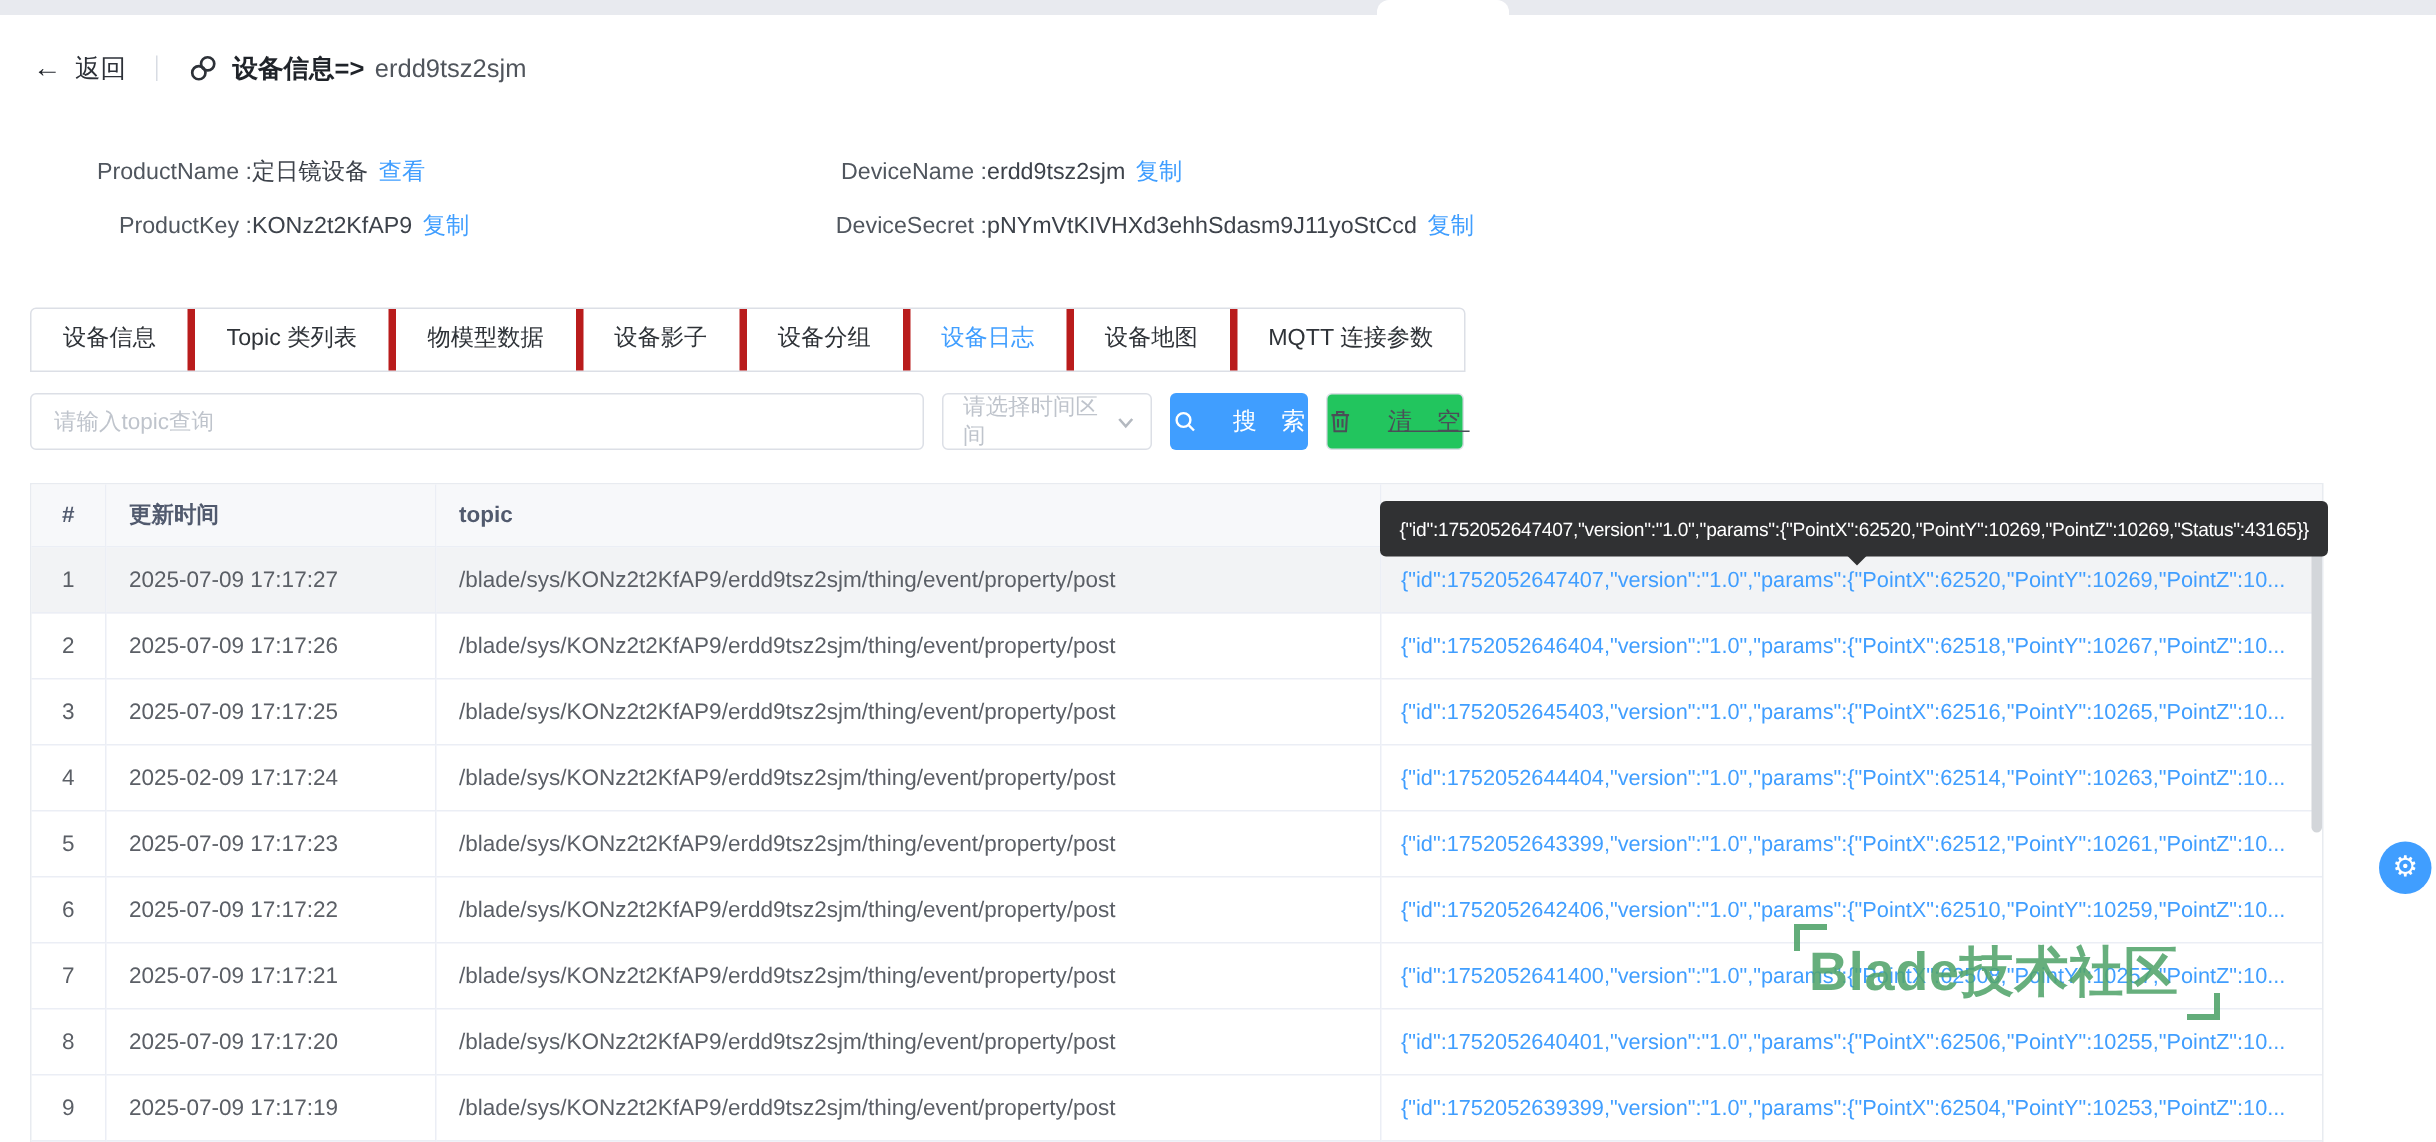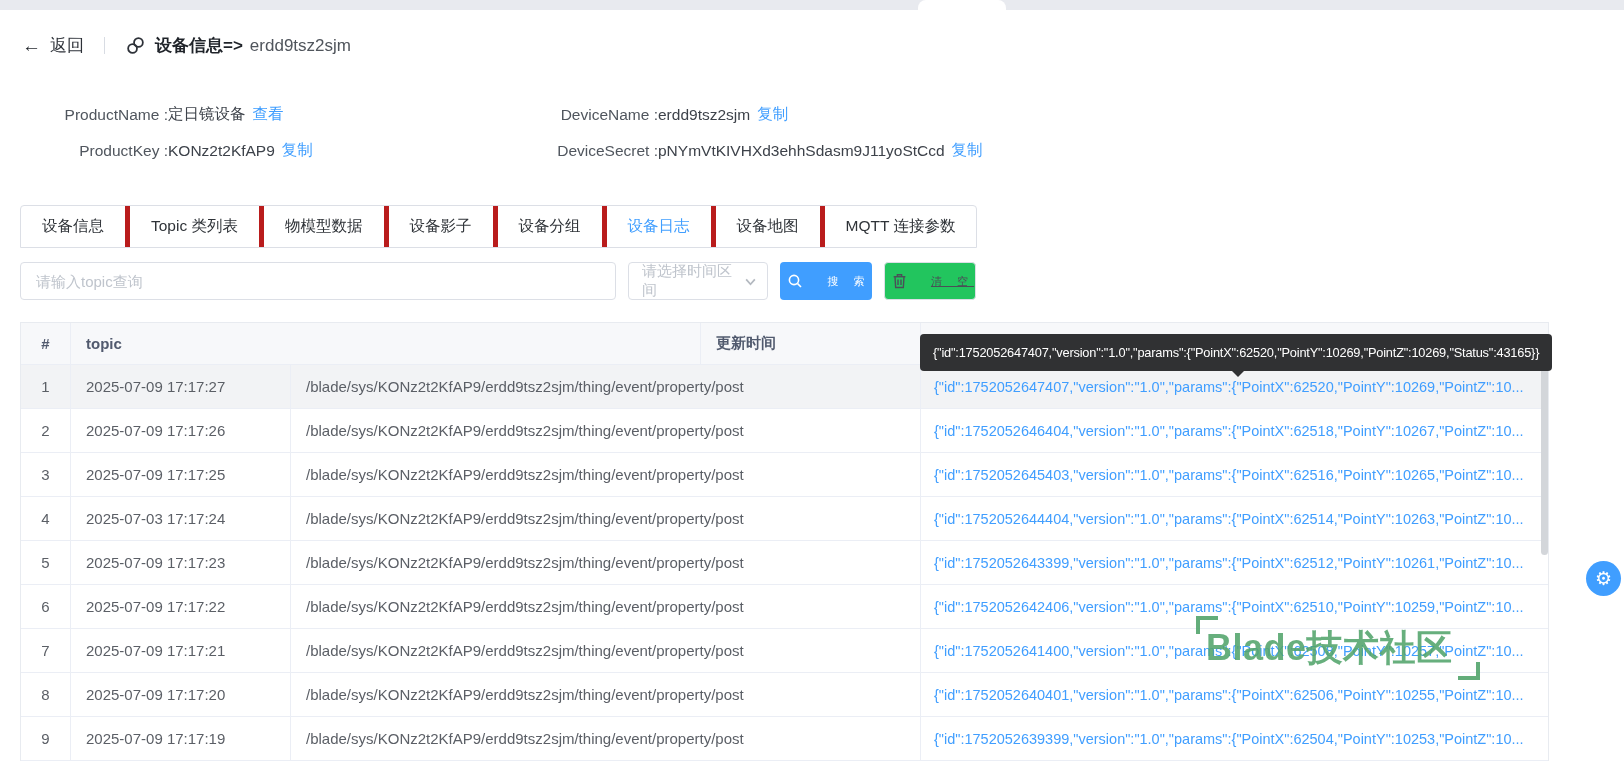--- a/index.html
+++ b/index.html
@@ -38,21 +38,21 @@
   
   .search-row { position:absolute; left:20px; top:262px; display:flex; align-items:center; }
   .topic-input { width:596px; height:38px; border:1px solid #dcdfe6; border-radius:4px;
     padding:0 15px; font-size:15px; color:#303133; outline:none; font-family:inherit; }
   .topic-input::placeholder { color:#bfc4cc; }
   .time-select { width:140px; height:38px; border:1px solid #dcdfe6; border-radius:4px;
     margin-left:12px; display:flex; align-items:center; justify-content:space-between;
     padding:0 10px 0 13px; font-size:15px; color:#bfc4cc; cursor:pointer; background:#fff; }
   .chevron { color:#b4b9c0; display:flex; }
   .btn { height:38px; border-radius:4px; display:flex; align-items:center; justify-content:center;
-    gap:24px; font-size:11px; cursor:pointer; border:1px solid transparent; }
+    gap:24px; font-size:16px; cursor:pointer; border:1px solid transparent; }
   .btn-search { width:92px; margin-left:12px; background:#409eff; color:#fff; }
   .btn-clear { width:92px; margin-left:12px; background:#22c55e; color:#4a4f57; border-color:#dcdfe6;text-decoration:underline; }
   .btn .ltr { letter-spacing:6px; margin-right:-6px; }
 
   
   .log-table { position:absolute; left:20px; top:322px; width:1529px;
     border:1px solid #e8ebf0; font-size:15px; background:#fff; }
   .tr { display:flex; }
   .th, .td { border-bottom:1px solid #ebeef5; overflow:hidden; white-space:nowrap; display:flex; align-items:center; }
   .col-i { width:50px; justify-content:center; border-right:1px solid #ebeef5; }
@@ -178,22 +178,22 @@
       </svg>
     </span>
     <span class="ltr">清 空</span>
   </div>
 </div>
 
 <div class="log-table">
   <div class="thead">
     <div class="tr">
       <div class="th col-i">#</div>
+      <div class="th col-t">更新时间</div>
       <div class="th col-p">topic</div>
-      <div class="th col-t">更新时间</div>
       <div class="th col-d"></div>
     </div>
   </div>
   <div class="tbody" id="tbody">
       <div class="tr highlight">
         <div class="td col-i">1</div>
         <div class="td col-t">2025-07-09 17:17:27</div>
         <div class="td col-p">/blade/sys/KONz2t2KfAP9/erdd9tsz2sjm/thing/event/property/post</div>
         <div class="td col-d">
           <span class="payload-link">{"id":1752052647407,"version":"1.0","params":{"PointX":62520,"PointY":10269,"PointZ":10...</span>
@@ -210,21 +210,21 @@
       <div class="tr">
         <div class="td col-i">3</div>
         <div class="td col-t">2025-07-09 17:17:25</div>
         <div class="td col-p">/blade/sys/KONz2t2KfAP9/erdd9tsz2sjm/thing/event/property/post</div>
         <div class="td col-d">
           <span class="payload-link">{"id":1752052645403,"version":"1.0","params":{"PointX":62516,"PointY":10265,"PointZ":10...</span>
         </div>
       </div>
       <div class="tr">
         <div class="td col-i">4</div>
-        <div class="td col-t">2025-07-03 17:17:24</div>
+        <div class="td col-t">2025-02-09 17:17:24</div>
         <div class="td col-p">/blade/sys/KONz2t2KfAP9/erdd9tsz2sjm/thing/event/property/post</div>
         <div class="td col-d">
           <span class="payload-link">{"id":1752052644404,"version":"1.0","params":{"PointX":62514,"PointY":10263,"PointZ":10...</span>
         </div>
       </div>
       <div class="tr">
         <div class="td col-i">5</div>
         <div class="td col-t">2025-07-09 17:17:23</div>
         <div class="td col-p">/blade/sys/KONz2t2KfAP9/erdd9tsz2sjm/thing/event/property/post</div>
         <div class="td col-d">

